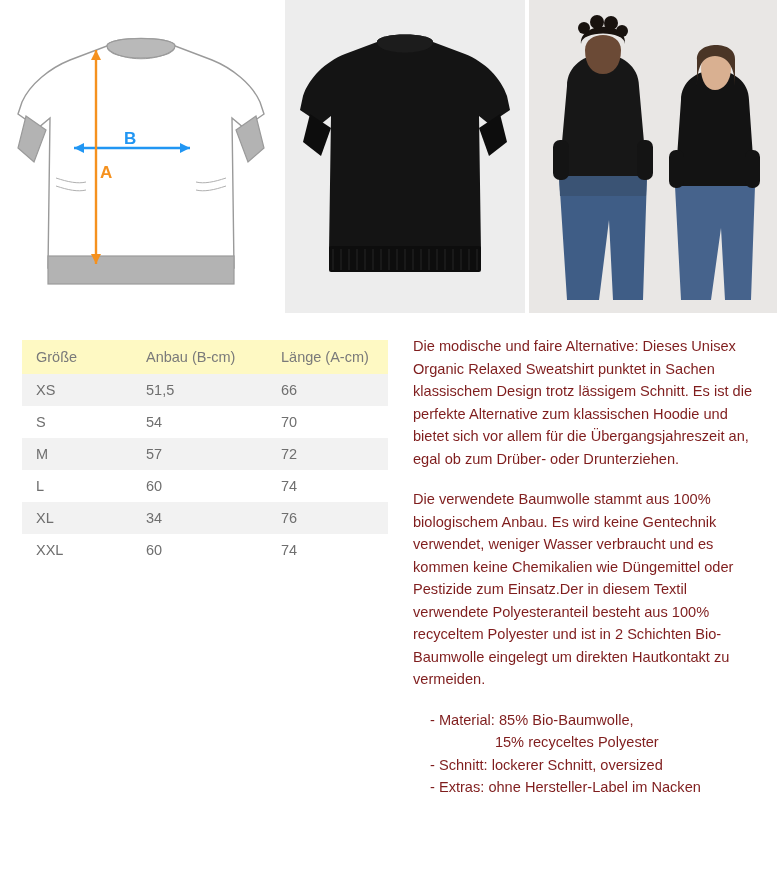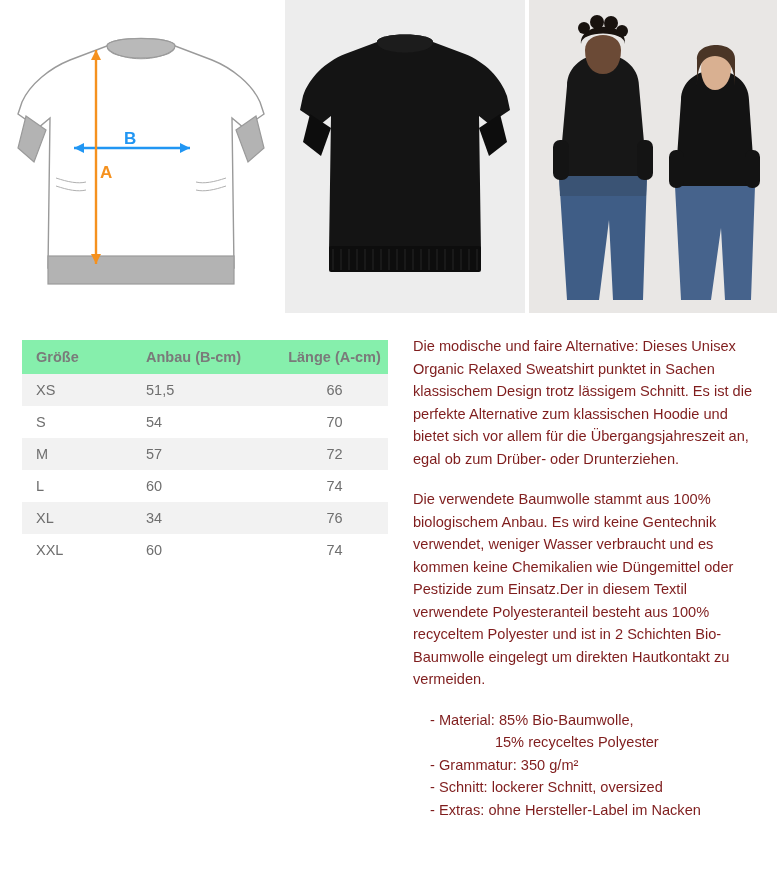--- a/index.html
+++ b/index.html
@@ -60,34 +60,34 @@
     position: absolute;
     left: 22px;
     top: 27px;
     width: 366px;
     border-collapse: collapse;
     font-size: 14.5px;
     color: #6b6b6b;
   }
   .size-table th {
     text-align: left;
-    font-weight: bold;
+    font-weight: normal;
     color: #7a7a7a;
     padding: 9px 0 9px 14px;
-    background: #86efac;
+    background: #fef9c3;
     font-size: 14.5px;
   }
   .size-table td {
     padding: 8px 0 8px 14px;
     font-size: 14.5px;
     color: #6f6f6f;
   }
   .size-table th.col-size,  .size-table td.col-size  { width: 110px; }
   .size-table th.col-width, .size-table td.col-width { width: 135px; }
-  .size-table th.col-len,   .size-table td.col-len   { width: 121px; text-align: center; }
+  .size-table th.col-len,   .size-table td.col-len   { width: 121px; }
   .size-table tbody tr.odd td { background: #f2f2f2; }
   .size-table tbody tr.even td { background: #ffffff; }
 
   .tolerance-note {
     position: absolute;
     left: 28px;
     top: 268px;
     font-size: 14.5px;
     color: #4a4a4a;
   }
@@ -248,19 +248,18 @@
     </tbody>
   </table>
 
 
   <div class="desc">
     <p>Die modische und faire Alternative: Dieses Unisex Organic Relaxed Sweatshirt punktet in Sachen klassischem Design trotz lässigem Schnitt. Es ist die perfekte Alternative zum klassischen Hoodie und bietet sich vor allem für die Übergangsjahreszeit an, egal ob zum Drüber- oder Drunterziehen.</p>
     <p>Die verwendete Baumwolle stammt aus 100% biologischem Anbau. Es wird keine Gentechnik verwendet, weniger Wasser verbraucht und es kommen keine Chemikalien wie Düngemittel oder Pestizide zum Einsatz.Der in diesem Textil verwendete Polyesteranteil besteht aus 100% recyceltem Polyester und ist in 2 Schichten Bio-Baumwolle eingelegt um direkten Hautkontakt zu vermeiden.</p>
     <div class="spec-list">
       <div class="spec-line">- Material: 85% Bio-Baumwolle,</div>
       <div class="spec-line">                15% recyceltes Polyester</div>
-      <div class="spec-line">- Grammatur: 350 g/m²</div>
       <div class="spec-line">- Schnitt: lockerer Schnitt, oversized</div>
       <div class="spec-line">- Extras: ohne Hersteller-Label im Nacken</div>
     </div>
   </div>
 
 </div>
 
 </body></html>

